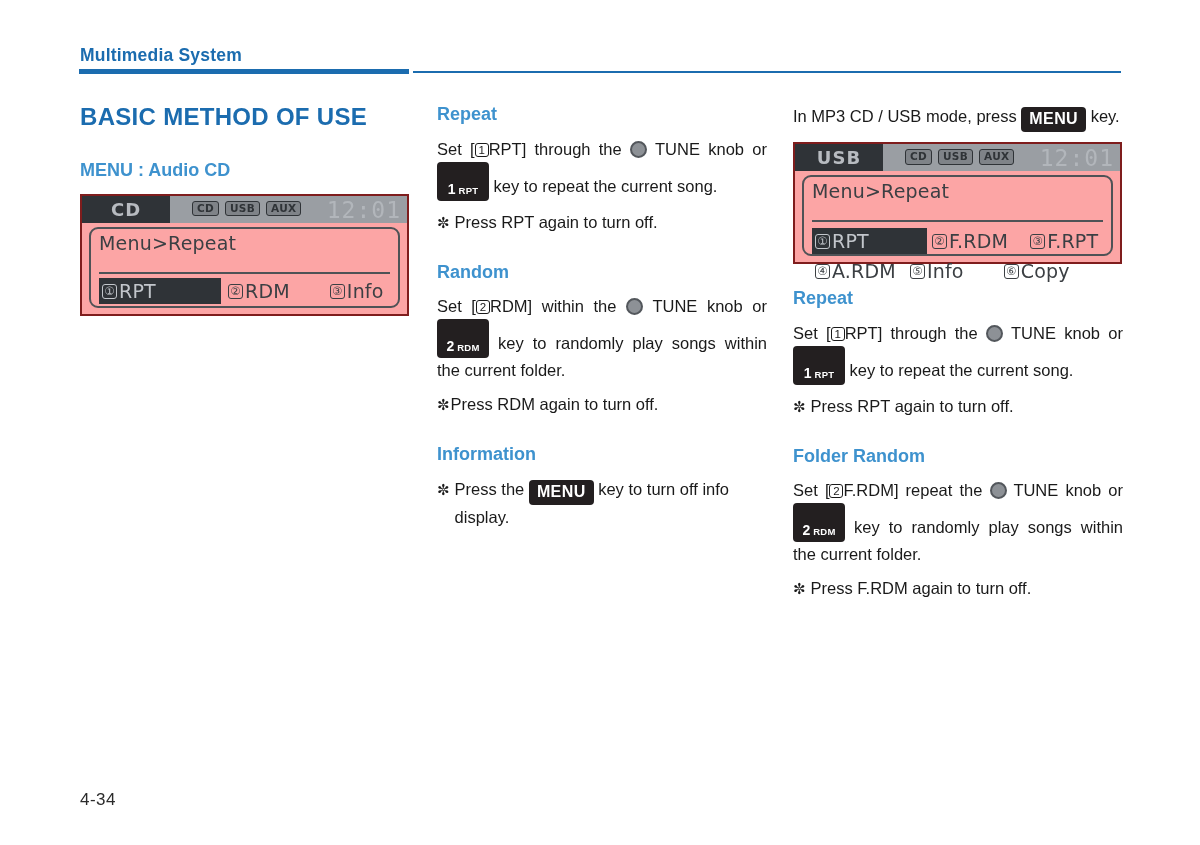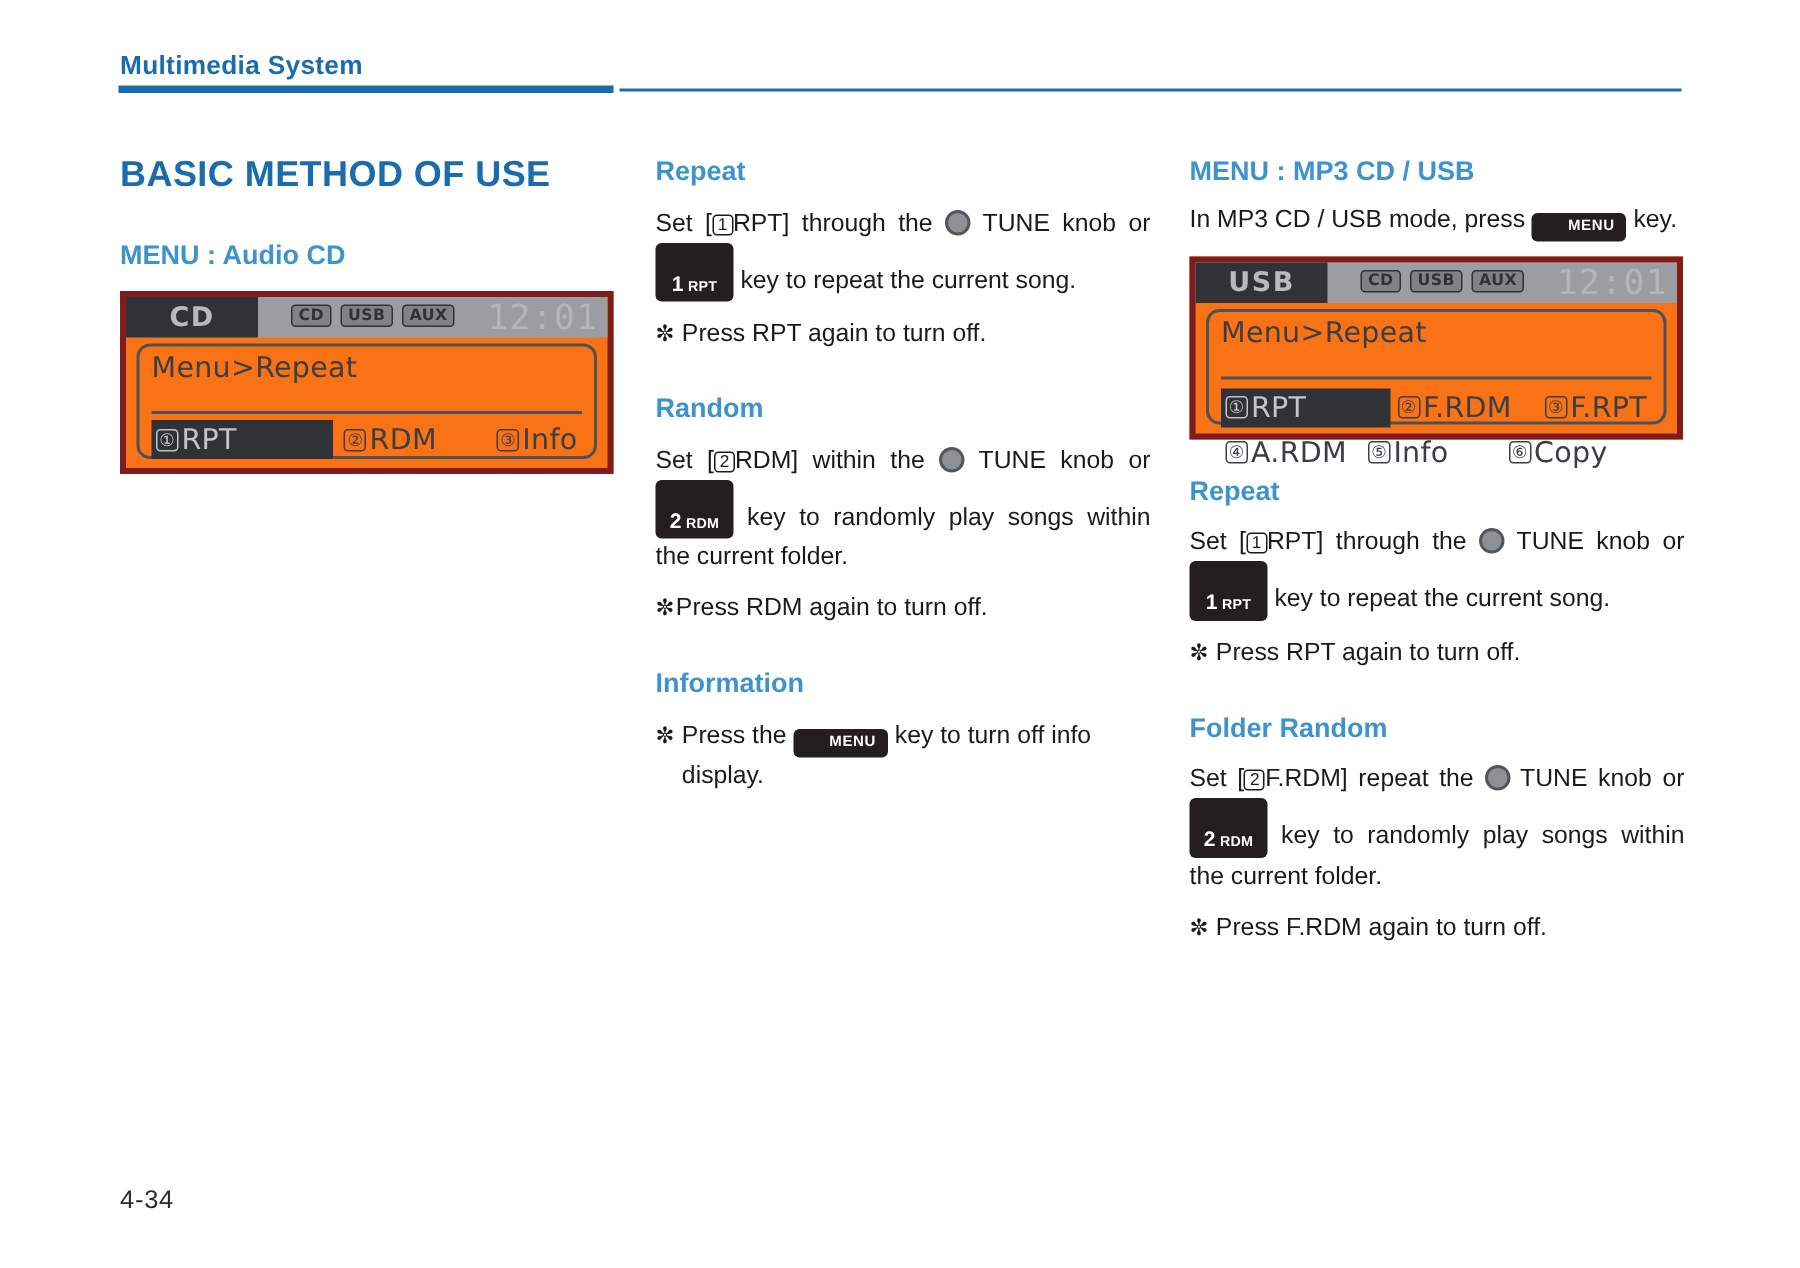--- a/index.html
+++ b/index.html
@@ -12,21 +12,21 @@
     background: #ffffff;
     font-family: "Liberation Sans", sans-serif;
     color: #1a1a1a;
     position: relative;
     overflow: hidden;
   }
 
   
   .page-header {
     position: absolute;
-    left: 0; top: 0;
+    left: 0; top: 12px;
     width: 960px;
     height: 70px;
   }
   .header-title {
     position: absolute;
     left: 80px;
     top: 33px;
     font-size: 17.5px;
     font-weight: bold;
     color: #1B6CAF;
@@ -124,22 +124,22 @@
     background: #231f20;
     color: #ffffff;
     border-radius: 4px;
     font-weight: bold;
     vertical-align: -2px;
     text-align: center;
     line-height: 1;
     white-space: nowrap;
   }
   .keycap.menu {
-    font-size: 10px;
-    padding: 4px 8px 5px 24px;
+    font-size: 16px;
+    padding: 4px 8px 5px 8px;
     letter-spacing: 0.4px;
   }
   .keycap.numkey {
     font-size: 13px;
     padding: 20px 7px 5px 7px;
     min-width: 38px;
   }
   .keycap.numkey .kn {
     font-size: 14px;
     font-weight: bold;
@@ -174,22 +174,22 @@
     height: 14px;
     text-align: center;
     vertical-align: 1px;
     font-weight: normal;
     box-sizing: border-box;
   }
 
   
   .lcd {
     position: relative;
-    background: #f97316;
-    border: 4px solid #7f1d1d;
+    background: #fca5a5;
+    border: 2px solid #7f1d1d;
     box-sizing: border-box;
     font-family: "DejaVu Sans", sans-serif;
   }
   .lcd-topbar {
     position: relative;
     height: 27px;
     background: #9a9ea3;
     display: flex;
     align-items: center;
   }
@@ -389,21 +389,20 @@
     <div class="block-gap"></div>
 
     <h2 class="h-sub-2">Information</h2>
     <div class="note">
       <span class="snow">✼</span>
       <span class="note-text"><span>Press the</span> <span class="keycap menu">MENU</span> <span>key to turn off info display.</span></span>
     </div>
   </div>
 
   <div class="col col-3">
-    <h2 class="h-sub">MENU : MP3 CD / USB</h2>
 
     <p class="para"><span>In MP3 CD / USB mode, press</span> <span class="keycap menu">MENU</span> <span>key.</span></p>
 
     <div class="lcd lcd-usb">
       <div class="lcd-topbar">
         <div class="lcd-mode">USB</div>
         <div class="lcd-sources">
           <span class="src-badge">CD</span>
           <span class="src-badge">USB</span>
           <span class="src-badge">AUX</span>

